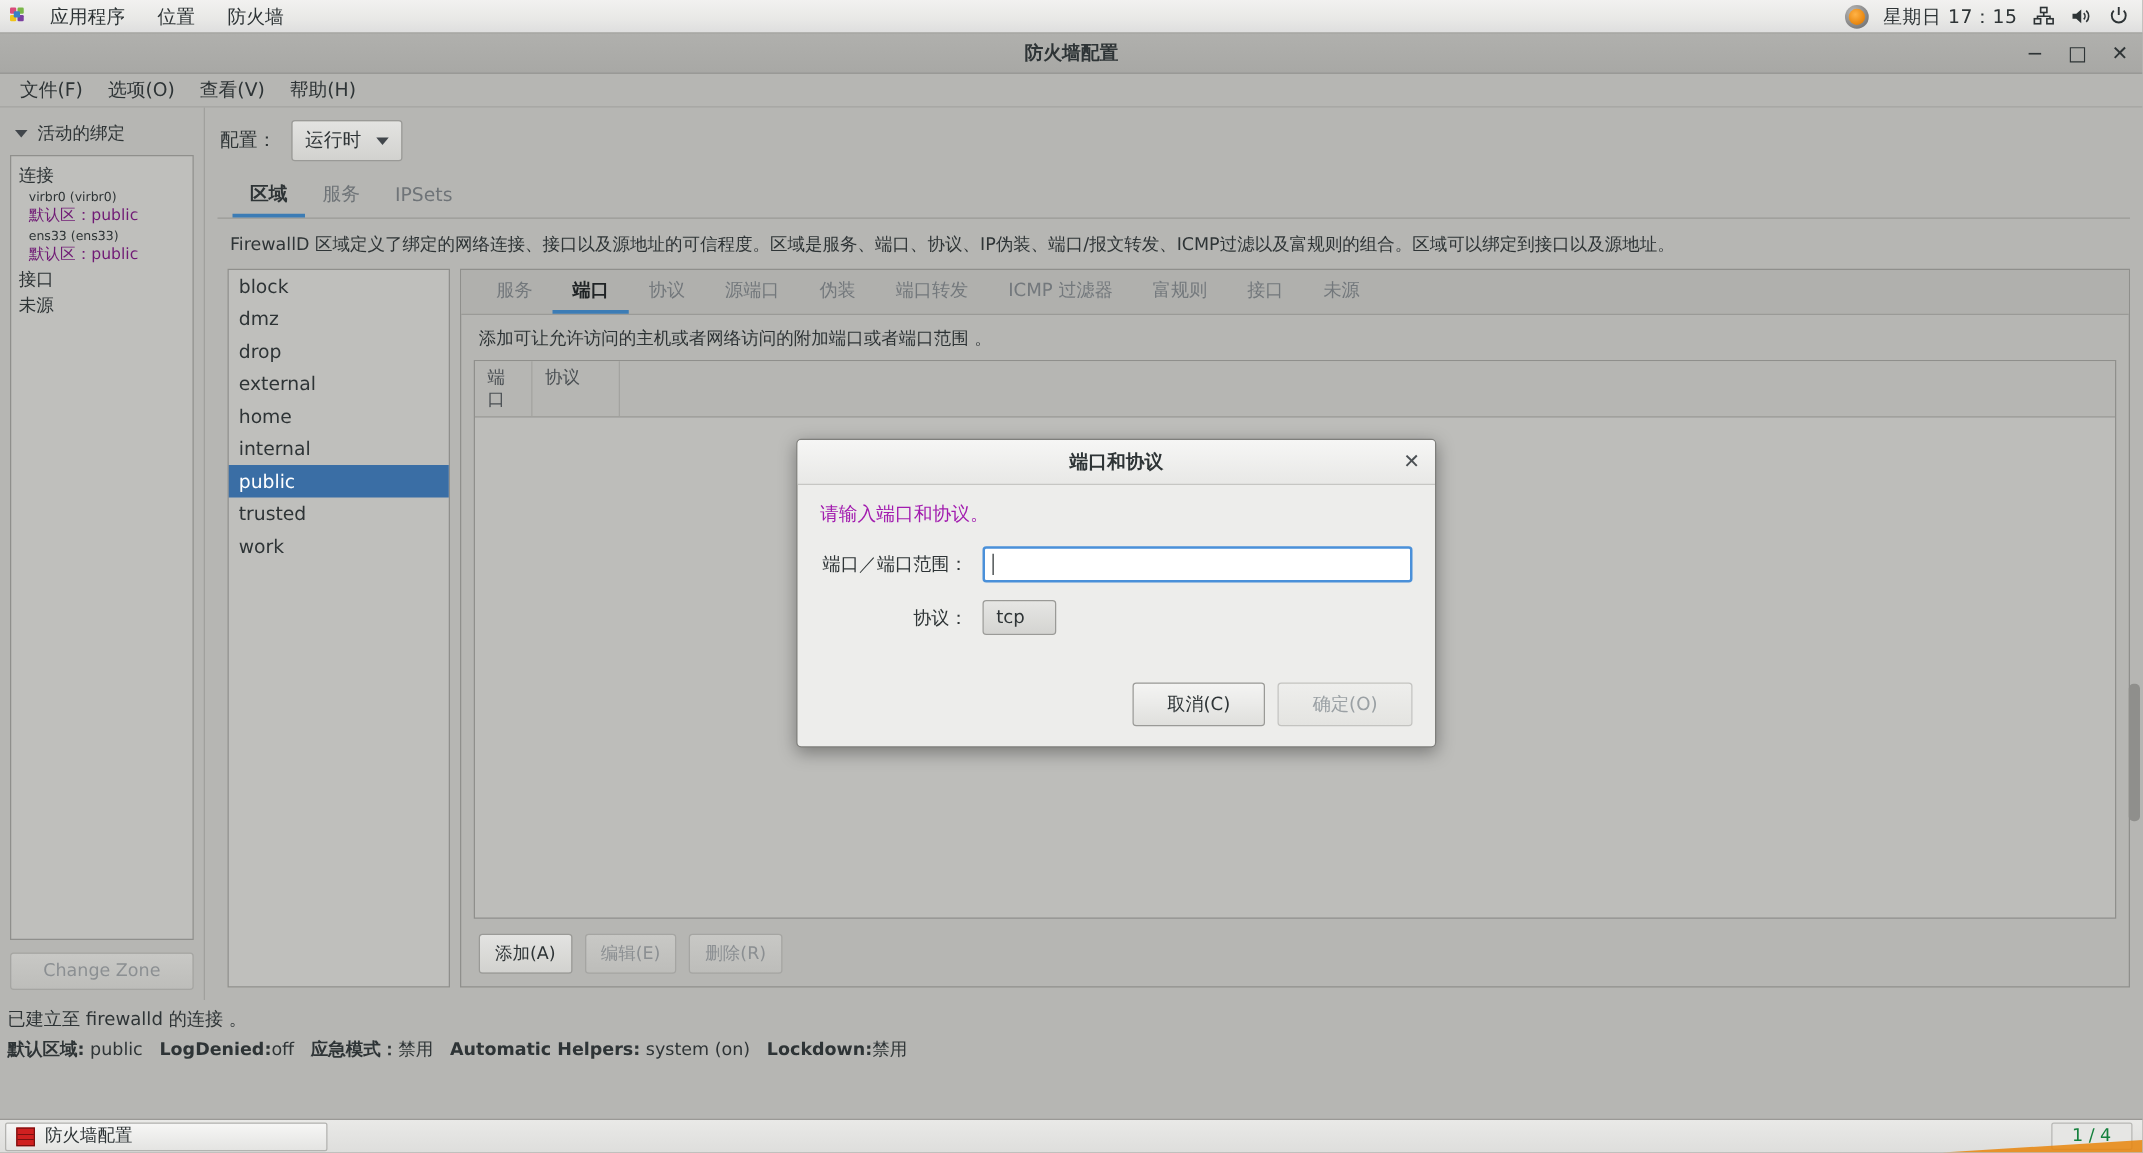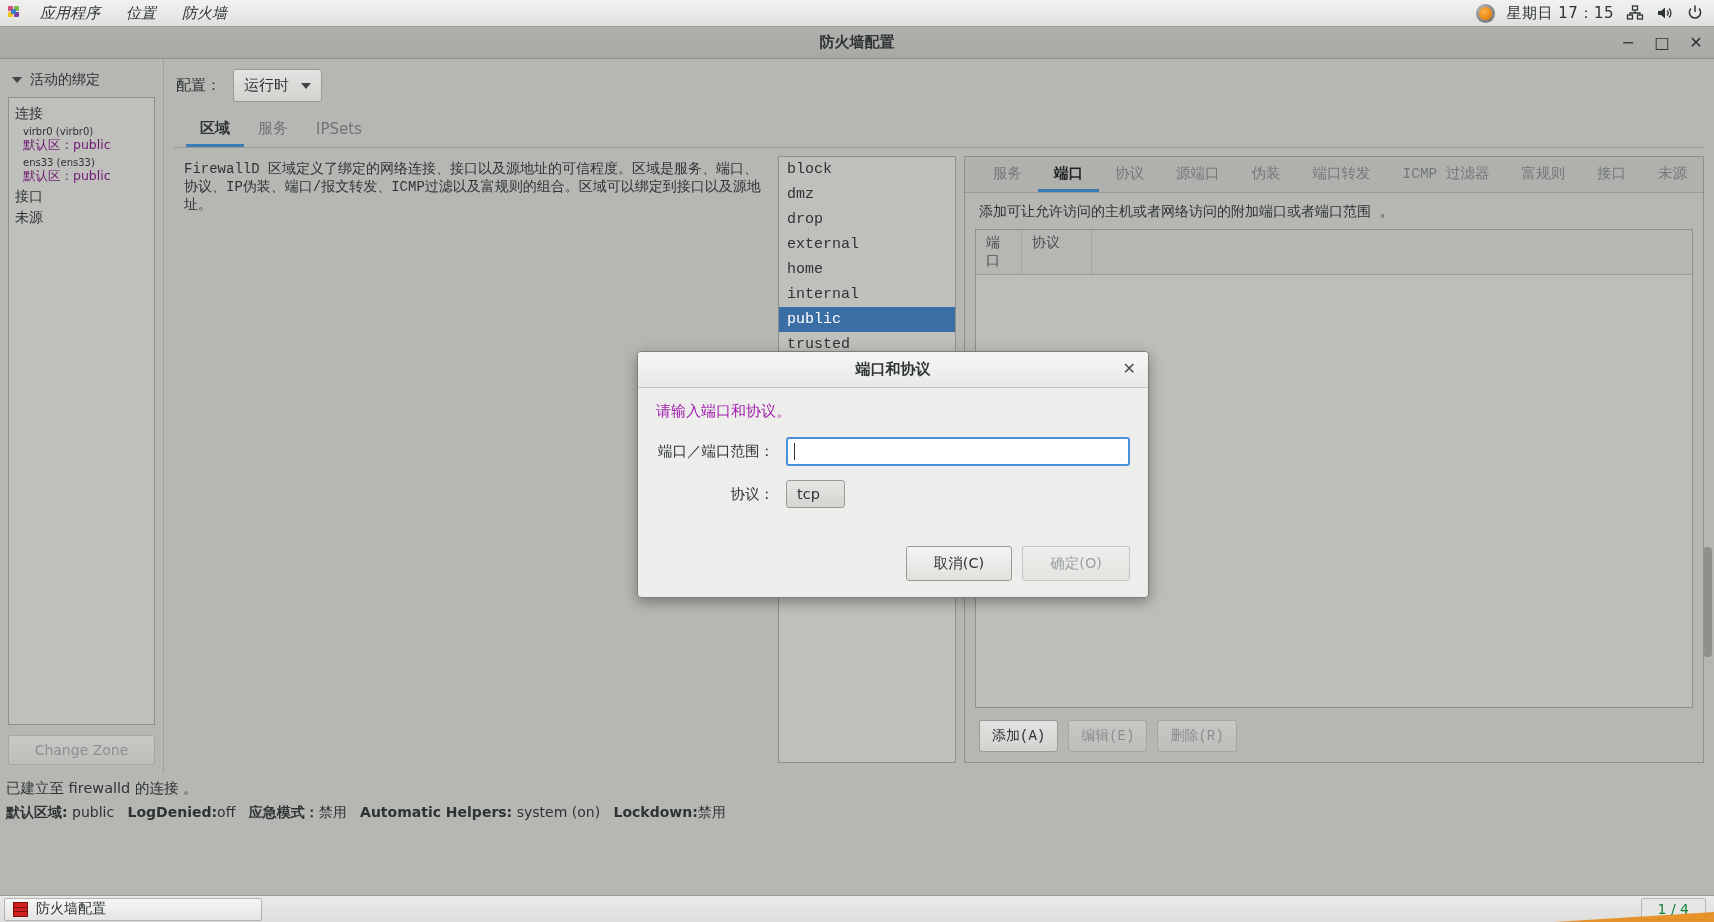--- a/index.html
+++ b/index.html
@@ -18,21 +18,20 @@
   .top-panel {
     position: absolute; top: 0; left: 0; width: 1714px; height: 27px;
     background: linear-gradient(to bottom, #f2f1f0 0%, #e8e8e6 60%, #dedede 100%);
     border-bottom: 1px solid #9a9996;
     display: flex; align-items: center;
   }
   .tp-left { display: flex; align-items: center; padding-left: 8px; gap: 0px; }
   .tp-item {
     padding: 3px 13px; font-size: 15px; color: #2e3436; cursor: default;
     line-height: 19px;
-    font-style: italic;
   }
   .tp-right { margin-left: auto; display: flex; align-items: center; padding-right: 10px; gap: 12px; }
   .tray-icon-app {
     width: 19px; height: 19px; border-radius: 50%;
     background: radial-gradient(circle at 35% 30%, #b9b9b9, #7a7a7a 75%);
     display: flex; align-items: center; justify-content: center;
     position: relative;
   }
   .tray-icon-app::after {
     content: ""; width: 13px; height: 13px; border-radius: 50%;
@@ -130,21 +129,21 @@
   .tabrow {
     display: flex; align-items: flex-end; gap: 0px;
     border-bottom: 1px solid #9a9a97; padding-left: 12px;
   }
   .tab {
     padding: 7px 14px 6px 14px; font-size: 15px; color: #6f7478;
     cursor: default; border-bottom: 3px solid transparent;
   }
   .tab.active { color: #2e3436; font-weight: bold; border-bottom-color: #3c7cb5; }
 
-  .tabcontent { flex: 1; display: flex; min-height: 0; padding-top: 8px; font-family: Liberation Mono, monospace; }
+  .tabcontent { flex: 1; display: flex; flex-direction: column; min-height: 0; padding-top: 8px; }
   .zone-desc { font-size: 14px; color: #2e3436; padding: 4px 4px 10px 10px; line-height: 1.3; }
 
   .zone-area { flex: 1; display: flex; min-height: 0; padding-left: 8px; padding-bottom: 10px; }
   .zone-list {
     width: 178px; background: #bfbfbc;
     border: 1px solid #8f8f8c; margin-right: 8px;
     display: flex; flex-direction: column;
   }
   .zone-item { padding: 4px 8px; font-size: 15px; color: #2e3436; cursor: default; }
   .zone-item.selected { background: #3a6ea5; color: #ffffff; }
@@ -320,20 +319,26 @@
 
     <div class="titlebar">
       <span class="title">防火墙配置</span>
       <div class="win-btns">
         <span class="win-btn">−</span>
         <span class="win-btn">□</span>
         <span class="win-btn">✕</span>
       </div>
     </div>
 
+    <div class="menubar">
+      <span class="menu-item">文件(F)</span>
+      <span class="menu-item">选项(O)</span>
+      <span class="menu-item">查看(V)</span>
+      <span class="menu-item">帮助(H)</span>
+    </div>
 
     <div class="win-body">
 
       <div class="left-pane">
         <div class="bindings-head">
           <span class="caret-down"></span>
           <span>活动的绑定</span>
         </div>
         <div class="bindings-list">
           <div class="bl-group">连接</div>

